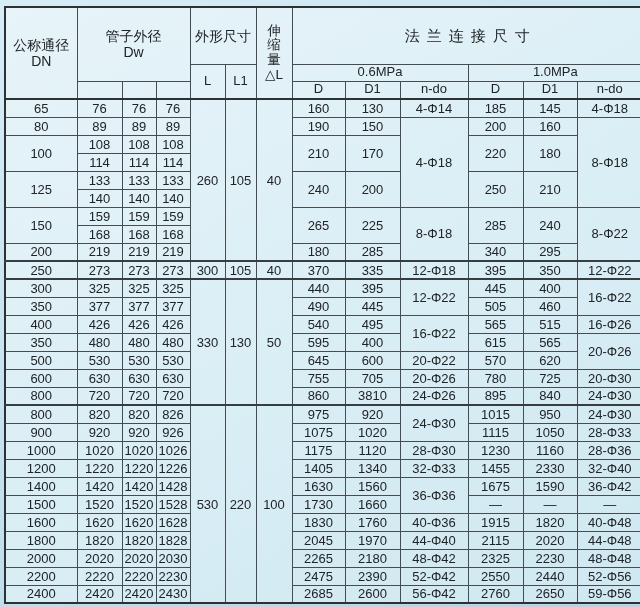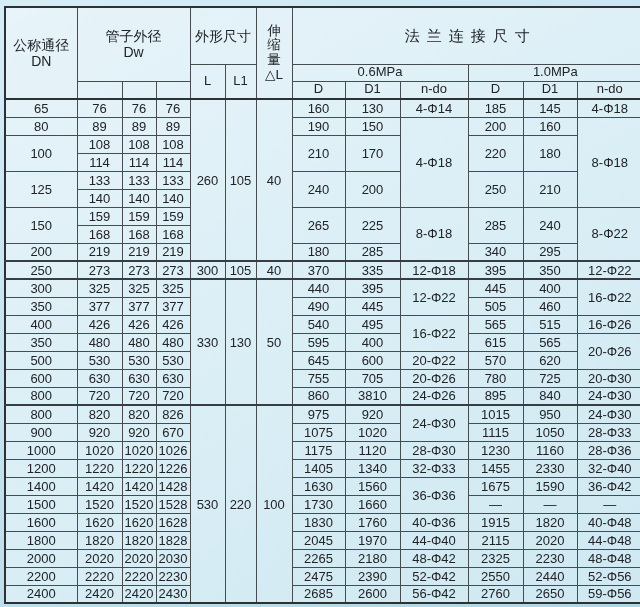--- a/index.html
+++ b/index.html
@@ -300,21 +300,21 @@
           <td>920</td>
           <td rowspan="2">24-Φ30</td>
           <td>1015</td>
           <td>950</td>
           <td>24-Φ30</td>
         </tr>
         <tr>
           <td>900</td>
           <td>920</td>
           <td>920</td>
-          <td>670</td>
+          <td>926</td>
           <td>1075</td>
           <td>1020</td>
           <td>1115</td>
           <td>1050</td>
           <td>28-Φ33</td>
         </tr>
         <tr>
           <td>1000</td>
           <td>1020</td>
           <td>1020</td>

